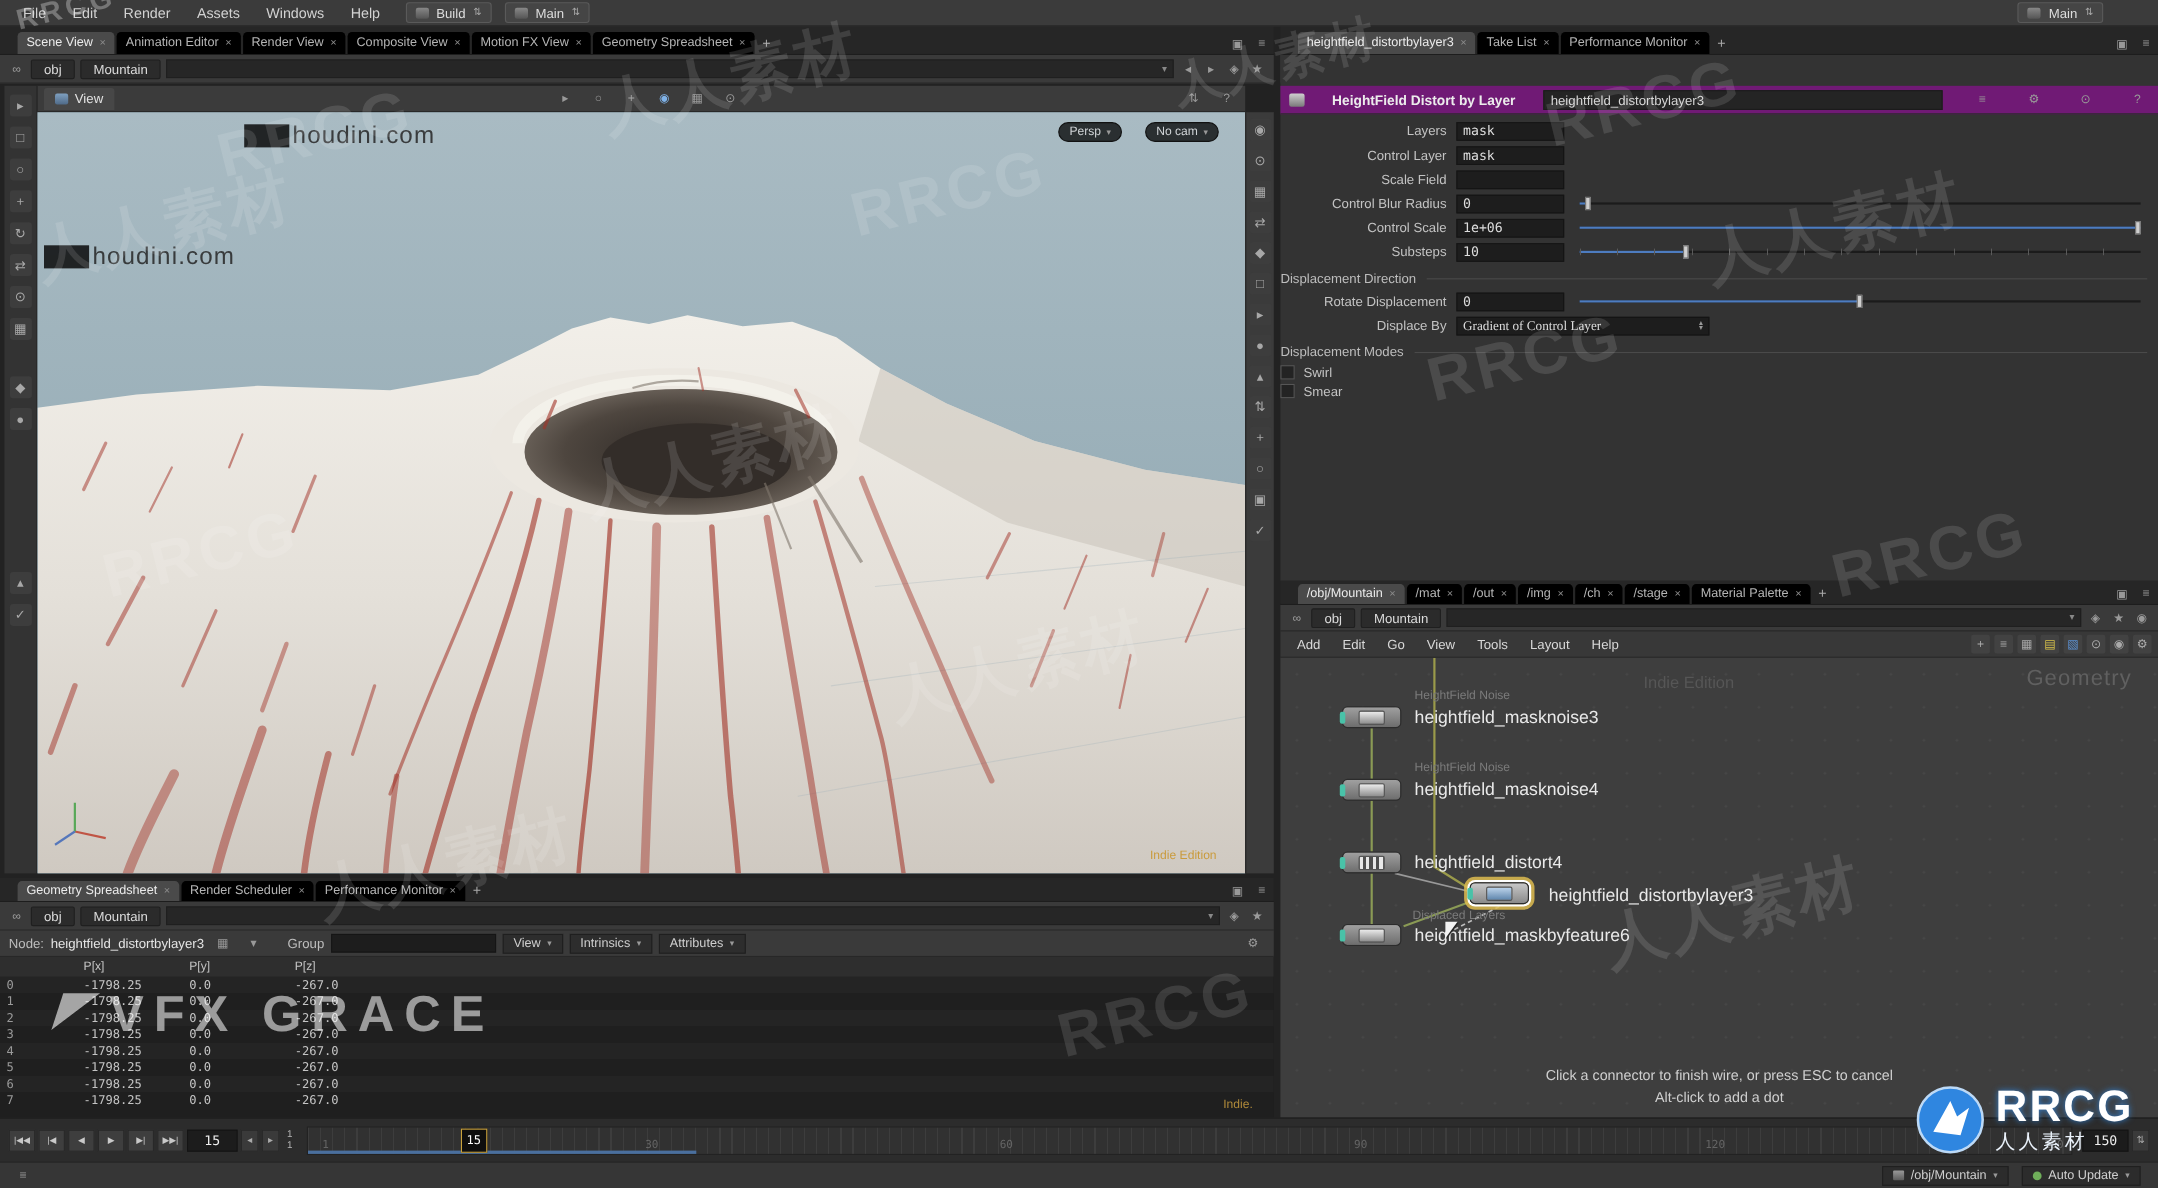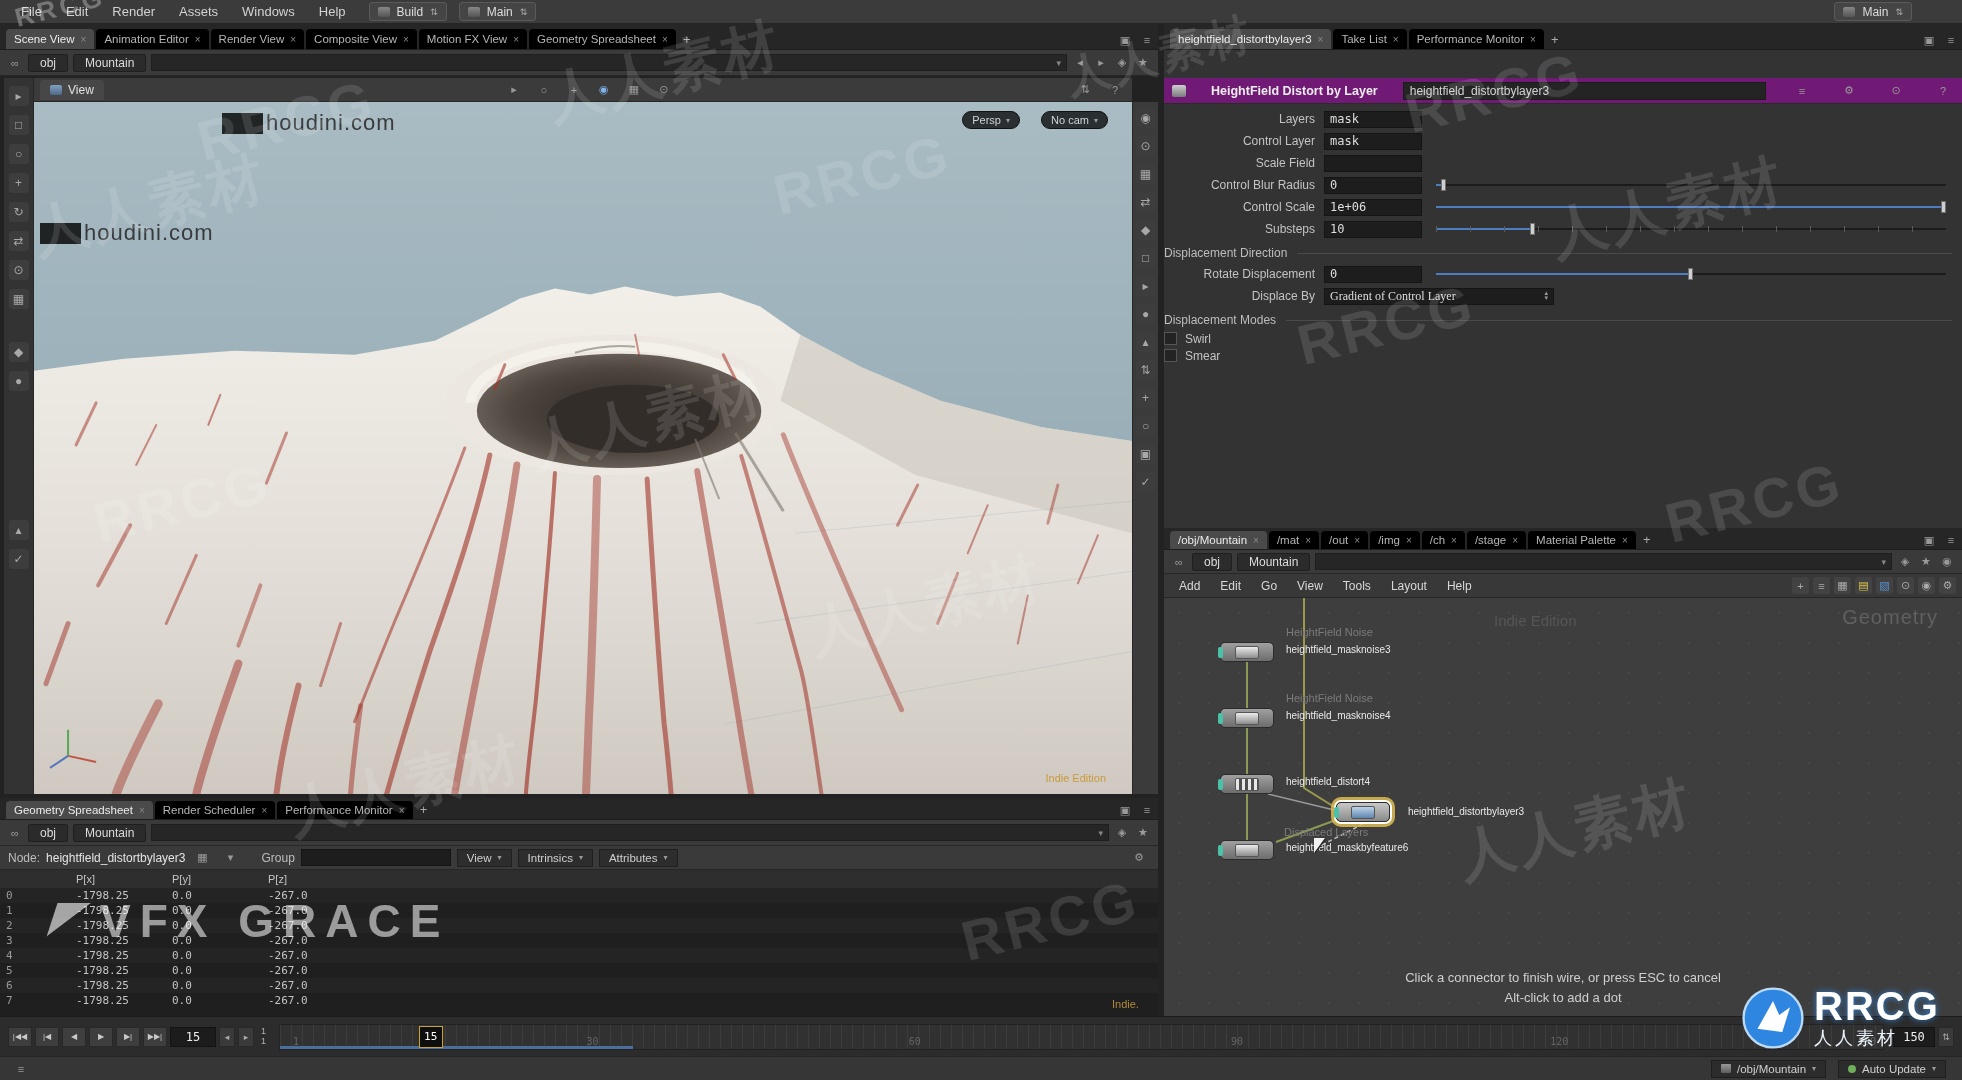--- a/index.html
+++ b/index.html
@@ -7,21 +7,21 @@
   #app{position:relative;width:1962px;height:1080px;overflow:hidden;background:#222;
        font-family:"Liberation Sans","DejaVu Sans",sans-serif;color:#ccc;font-size:12px;-webkit-user-select:none;user-select:none}
   .abs{position:absolute}
   
   #menubar{position:absolute;left:0;top:0;width:1962px;height:24px;background:#3b3b3b;border-bottom:1px solid #252525;display:flex;align-items:center;gap:2px;padding:0 10px;z-index:5}
   .menu-item{padding:2px 11px;color:#d2d2d2;font-size:13px;cursor:default}
   .dd{display:flex;align-items:center;gap:7px;background:#454545;border:1px solid #5a5a5a;border-radius:3px;padding:1px 8px;margin-left:10px;color:#ddd;font-size:12px;height:19px}
   .dd .dicon{width:12px;height:10px;background:linear-gradient(#888,#555);border-radius:2px}
   .dd .darr{font-size:9px;color:#aaa}
   
-  .tabbar{position:absolute;background:#262626;display:flex;align-items:flex-end;padding-left:6px;border-bottom:1px solid #1d1d1d}
+  .tabbar{position:absolute;background:#262626;display:flex;align-items:flex-end;padding-left:16px;border-bottom:1px solid #1d1d1d}
   .tab{height:20px;background:#000000;color:#b5b5b5;font-size:11.5px;padding:0 8px;margin-right:2px;border-radius:4px 4px 0 0;display:flex;align-items:center;gap:6px;white-space:nowrap}
   .tab.active{background:#4a4a4a;color:#ebebeb}
   .tab .tx{color:#8a8a8a;font-size:10px}
   .tab-plus{height:20px;width:18px;display:flex;align-items:center;justify-content:center;color:#aaa;font-size:13px}
   .tab-spacer{flex:1}
   .paneicon{width:18px;height:18px;display:flex;align-items:center;justify-content:center;color:#999;font-size:11px;margin:0 2px}
   
   .pathbar{position:absolute;background:#3a3a3a;display:flex;align-items:center;gap:5px;padding:0 7px;border-bottom:1px solid #272727}
   .pchip{background:#2b2b2b;border:1px solid #1f1f1f;color:#dcdcdc;font-size:12px;padding:1px 11px;border-radius:2px}
   .pspace{flex:1;height:17px;background:#262626;border:1px solid #1f1f1f;display:flex;align-items:center;justify-content:flex-end;padding-right:5px;color:#888;font-size:9px}
@@ -65,21 +65,21 @@
      background-image:radial-gradient(#474747 1px,transparent 1px);background-size:30px 30px}
   #netmenu{position:absolute;left:1164px;top:574px;width:798px;height:24px;background:#383838;border-bottom:1px solid #262626;display:flex;align-items:center;gap:2px;padding:0 6px}
   .nm{padding:2px 9px;color:#d8d8d8;font-size:12px}
   .nmicon{width:17px;height:17px;display:flex;align-items:center;justify-content:center;font-size:11px;color:#aaa;background:#424242;border-radius:2px;margin-left:2px}
   .node{position:absolute;width:54px;height:20px;background:linear-gradient(#a0a0a0,#6d6d6d);border:1px solid #2c2c2c;border-radius:5px;display:flex;align-items:center;justify-content:center}
   .node .inflag{position:absolute;left:-3px;top:4px;width:5px;height:11px;background:#49c2a8;border-radius:2px}
   .node .nicon{width:24px;height:13px;background:linear-gradient(#ececec,#8d8d8d);border-radius:2px;border:1px solid #555}
   .node .nicon.striped{background:repeating-linear-gradient(90deg,#e8e8e8 0 3px,#4f4f4f 3px 6px)}
   .node .nicon.blue{background:linear-gradient(#bcd3ea,#5f86ad)}
   .node.selected{box-shadow:0 0 0 2px #fff,0 0 0 5px rgba(222,188,80,.85);background:linear-gradient(#c8c8c8,#8a8a8a)}
-  .nlabel{position:absolute;color:#e9e9e9;font-size:10px;white-space:nowrap}
+  .nlabel{position:absolute;color:#e9e9e9;font-size:16px;white-space:nowrap}
   .ntype{position:absolute;color:#7b7b7b;font-size:11px;white-space:nowrap}
   #netbadge{position:absolute;right:24px;top:8px;color:#606060;font-size:20px;letter-spacing:1px}
   #netindie{position:absolute;left:330px;top:14px;color:#565656;font-size:15px}
   .hint{position:absolute;left:0;width:100%;text-align:center;color:#cfcfcf;font-size:13px}
   #cursor{position:absolute;width:0;height:0;border-left:11px solid #f2f2f2;border-bottom:15px solid transparent;filter:drop-shadow(1px 1px 0 #222)}
   
   #nodebar{position:absolute;left:0;top:846px;width:1158px;height:24px;background:#3a3a3a;border-bottom:1px solid #272727;display:flex;align-items:center;gap:6px;padding:0 8px}
   .nbbtn{height:18px;background:#2d2d2d;border:1px solid #1f1f1f;color:#cfcfcf;font-size:11.5px;display:flex;align-items:center;gap:6px;padding:0 9px}
   #sheet{position:absolute;left:0;top:870px;width:1158px;height:146px;background:#1f1f1f;overflow:hidden;font-family:"DejaVu Sans Mono",monospace}
   .shrow{display:flex;height:15px;align-items:center}

